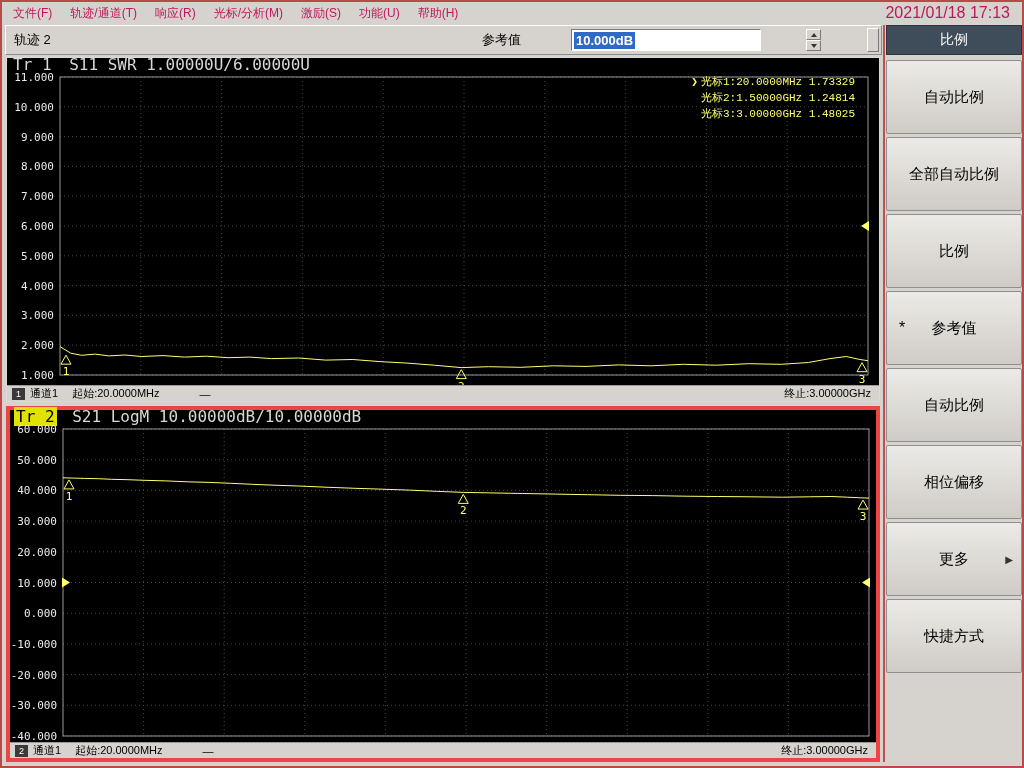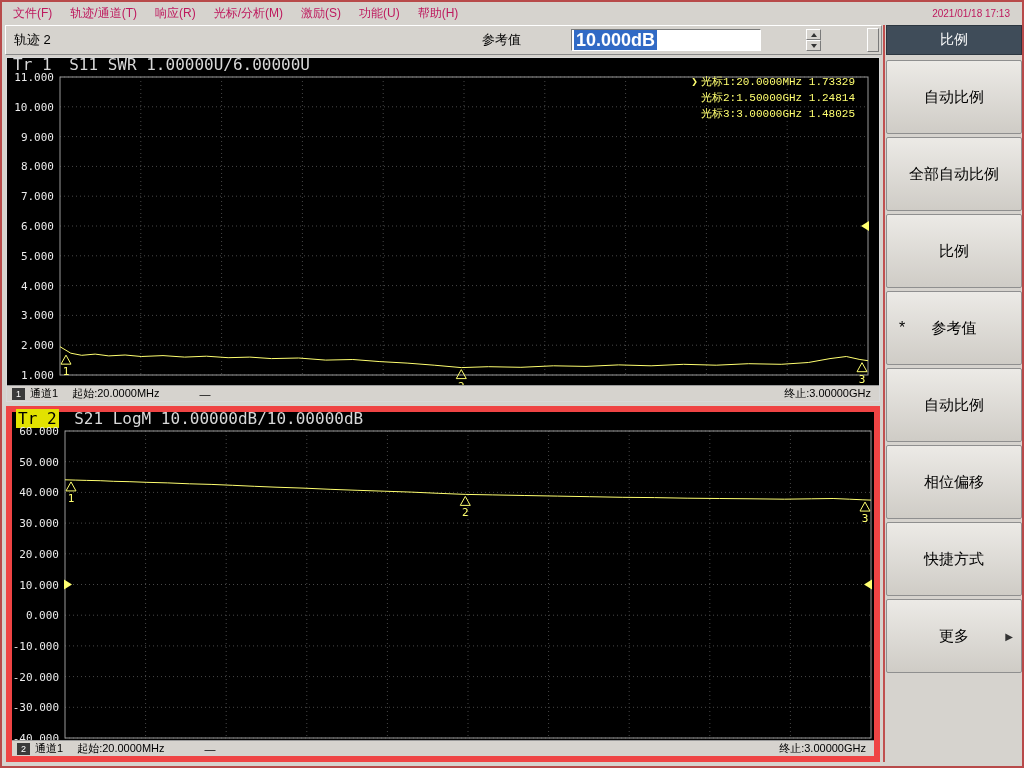--- a/index.html
+++ b/index.html
@@ -6,45 +6,45 @@
   html,body{width:1024px;height:768px;overflow:hidden;}
   body{
     background:#d6d3ce;
     font-family:"Liberation Sans","DejaVu Sans",sans-serif;
     position:relative;
     border:2px solid #b84a4a;
   }
   
   .menubar{position:absolute;left:2px;top:1px;right:2px;height:20px;display:flex;align-items:center;font-size:12px;color:#be185d;}
   .menu-item{padding:2px 9px;cursor:default;white-space:nowrap;}
-  .datetime{margin-left:auto;padding-right:10px;font-size:10px;}
+  .datetime{margin-left:auto;padding-right:10px;font-size:16px;}
   
   .toolbar{
     position:absolute;left:3px;top:23px;width:877px;height:30px;
     display:flex;align-items:center;
     border:1px solid;border-color:#ffffff #8a8a8a #8a8a8a #ffffff;
     background:#d6d3ce;font-size:13px;gap:44px;
   }
   .trace-label{margin-left:8px;}
   .ref-label{margin-left:auto;margin-right:6px;}
   .fake-input{
     width:190px;height:22px;background:#ffffff;
     border:1px solid;border-color:#7a7a7a #ffffff #ffffff #7a7a7a;
     display:flex;align-items:center;padding-left:2px;overflow:hidden;
   }
-  .fake-input .selected{background:#316ac5;color:#ffffff;font-weight:bold;font-size:18px;padding:1px 2px;}
+  .fake-input .selected{background:#316ac5;color:#ffffff;font-weight:bold;font-size:13px;padding:1px 2px;}
   .spinner{display:flex;flex-direction:column;margin-left:1px;}
   .spin{width:15px;height:11px;background:#d6d3ce;border:1px solid;border-color:#ffffff #7a7a7a #7a7a7a #ffffff;display:flex;align-items:center;justify-content:center;}
   .tri-up{width:0;height:0;border-left:3px solid transparent;border-right:3px solid transparent;border-bottom:4px solid #333;}
   .tri-down{width:0;height:0;border-left:3px solid transparent;border-right:3px solid transparent;border-top:4px solid #333;}
   .mini-btn{width:12px;height:24px;margin-left:2px;margin-right:2px;background:#d6d3ce;border:1px solid;border-color:#ffffff #7a7a7a #7a7a7a #ffffff;}
   
   .chart-window{position:absolute;left:4px;background:#000;}
   .w1{top:55px;width:874px;height:345px;border:1px solid #d9d9d9;}
-  .w2{top:404px;width:874px;height:356px;border:6px solid #ef4444;}
+  .w2{top:404px;width:874px;height:356px;border:4px solid #ef4444;}
   .chart-header{height:14px;line-height:14px;font-family:"DejaVu Sans Mono",monospace;font-size:16px;color:#d8d8d8;padding-left:4px;white-space:nowrap;}
   .tr-badge{padding:0 2px;}
   .tr-badge.active{background:#e2e200;color:#000;}
   .tr-params{margin-left:6px;}
   .readouts{
     position:absolute;top:16px;right:24px;text-align:right;
     font-family:Liberation Mono, monospace;font-size:11px;line-height:16px;color:#ffff70;
   }
   .ro-prefix{margin-right:3px;}
   .status-bar{
@@ -251,22 +251,22 @@
       <span class="btn-label">自动比例</span>
       <span class="btn-suffix"></span>
     </div>
     <div class="side-btn">
       <span class="btn-prefix"></span>
       <span class="btn-label">相位偏移</span>
       <span class="btn-suffix"></span>
     </div>
     <div class="side-btn">
       <span class="btn-prefix"></span>
-      <span class="btn-label">快捷方式</span>
-      <span class="btn-suffix"></span>
-    </div>
-    <div class="side-btn">
-      <span class="btn-prefix"></span>
       <span class="btn-label">更多</span>
       <span class="btn-suffix">▶</span>
     </div>
+    <div class="side-btn">
+      <span class="btn-prefix"></span>
+      <span class="btn-label">快捷方式</span>
+      <span class="btn-suffix"></span>
+    </div>
   </div>
 </div>
 
 </body></html>

